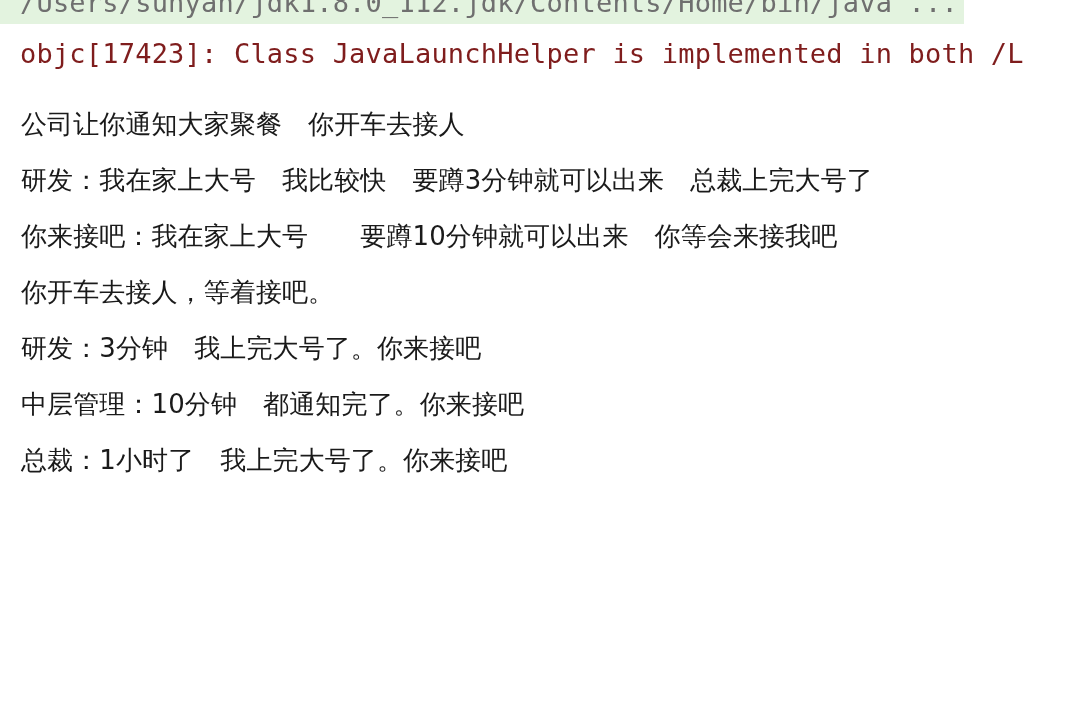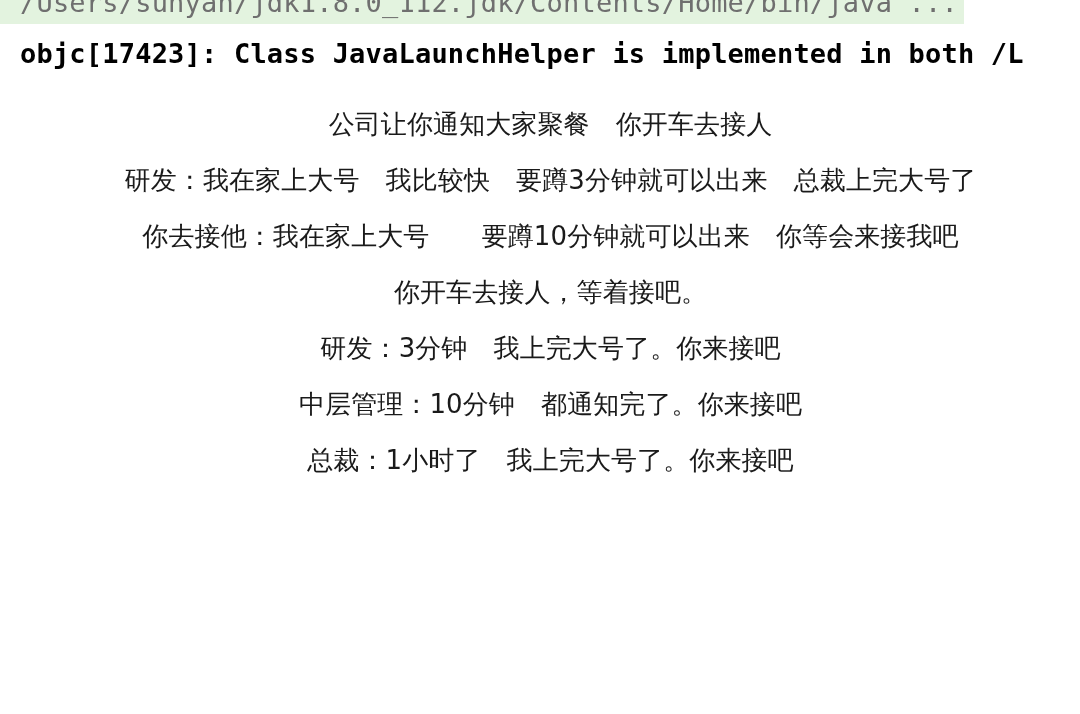--- a/index.html
+++ b/index.html
@@ -61,32 +61,31 @@
   .console-warn-row {
     position: absolute;
     left: 0;
     top: 37px;
     width: 1080px;
     height: 44px;
     overflow: hidden;
   }
   .console-warn {
     display: block;
-    color: #000000;
+    color: #7f1d1d;
     padding-left: 20px;
-    font-weight: 700;
+    font-weight: 400;
   }
 
   
   .transcript {
     position: absolute;
     left: 0;
     top: 96px;
     width: 1080px;
-    text-align: center;
   }
 
   .msg-line {
     font-family: "DejaVu Sans", "Liberation Sans", sans-serif;
     font-size: 26px;
     line-height: 56px;
     height: 56px;
     color: #1a1a1a;
     padding-left: 21px;
     white-space: pre;
@@ -107,20 +106,20 @@
 
     <div class="console-warn-row">
       <span class="console-line console-warn">objc[17423]: Class JavaLaunchHelper is implemented in both /L</span>
     </div>
 
   </div>
 
   <div class="transcript">
     <div class="msg-line">公司让你通知大家聚餐　你开车去接人</div>
     <div class="msg-line">研发：我在家上大号　我比较快　要蹲3分钟就可以出来　总裁上完大号了</div>
-    <div class="msg-line">你去接他：我在家上大号　　要蹲10分钟就可以出来　你等会来接我吧</div>
+    <div class="msg-line">你来接吧：我在家上大号　　要蹲10分钟就可以出来　你等会来接我吧</div>
     <div class="msg-line">你开车去接人，等着接吧。</div>
     <div class="msg-line">研发：3分钟　我上完大号了。你来接吧</div>
     <div class="msg-line">中层管理：10分钟　都通知完了。你来接吧</div>
     <div class="msg-line">总裁：1小时了　我上完大号了。你来接吧</div>
   </div>
 
 </div>
 
 </body></html>

